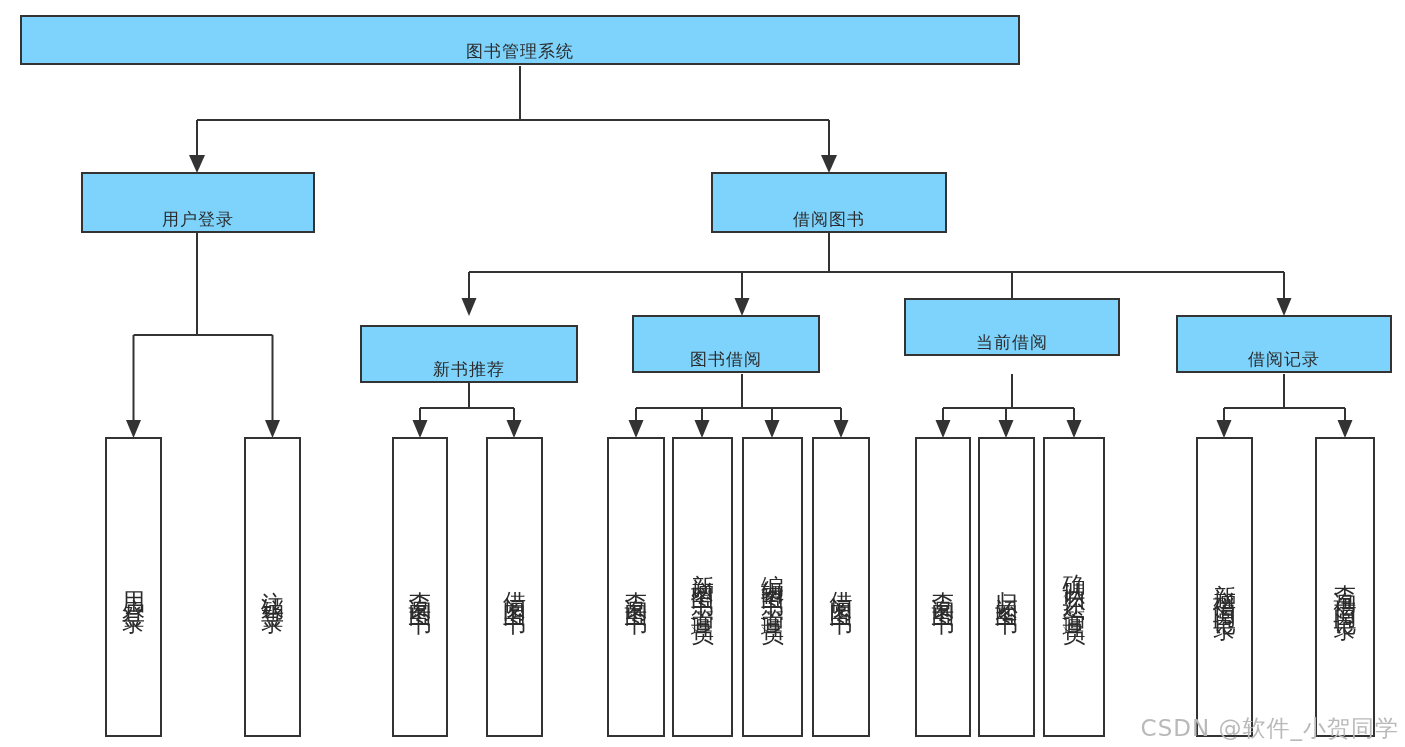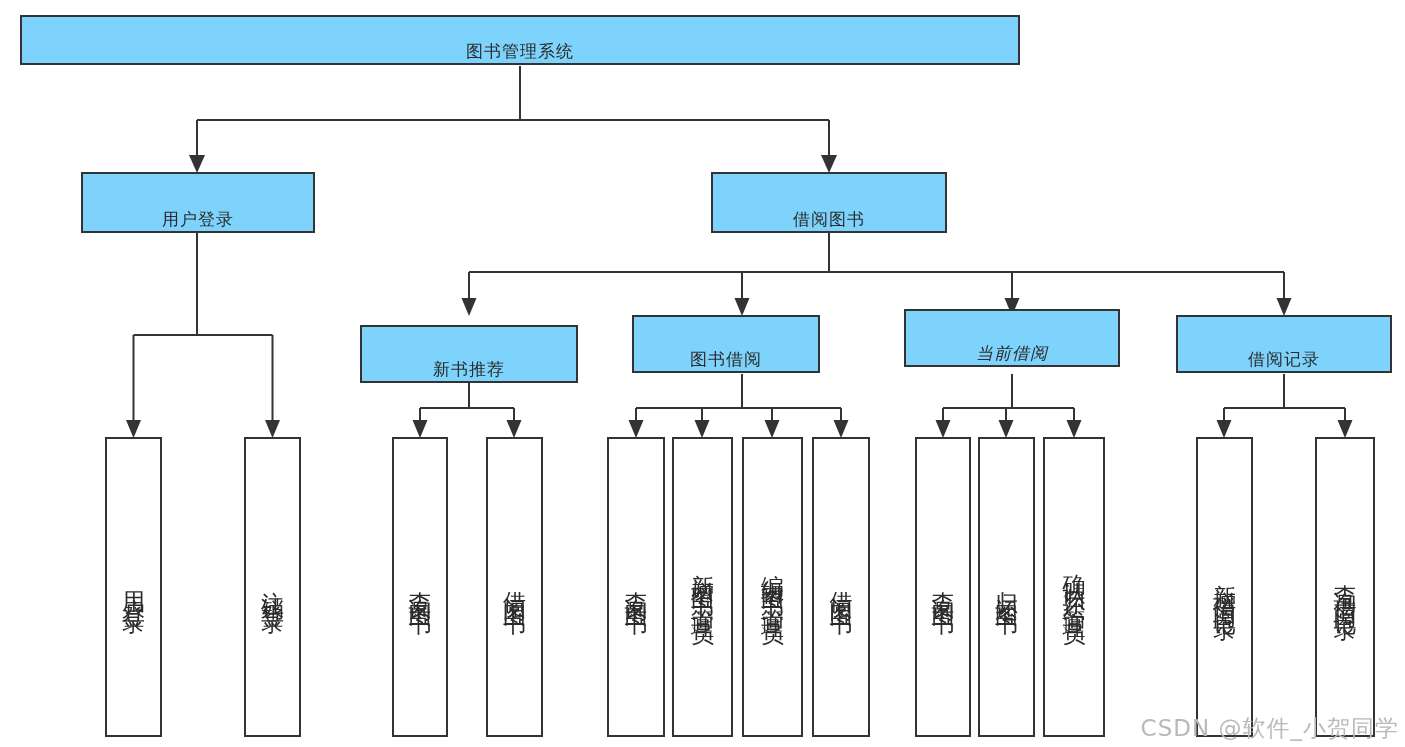--- a/index.html
+++ b/index.html
@@ -21,21 +21,21 @@
   .vtext{
     writing-mode:vertical-rl;text-orientation:mixed;
     font-size:23px;letter-spacing:7px;line-height:1;white-space:nowrap;
   }
   
   .n-root{left:20px;top:15px;width:1000px;height:50px;}
   .n-l2a{left:81px;top:172px;width:234px;height:61px;}
   .n-l2b{left:711px;top:172px;width:236px;height:61px;}
   .n-l3a{left:360px;top:325px;width:218px;height:58px;}
   .n-l3b{left:632px;top:315px;width:188px;height:58px;}
-  .n-l3c{left:904px;top:309px;width:216px;height:58px;font-style:italic;}
+  .n-l3c{left:904px;top:298px;width:216px;height:58px;}
   .n-l3d{left:1176px;top:315px;width:216px;height:58px;}
   .f1{left:105px;width:57px;}
   .f2{left:244px;width:57px;}
   .f3{left:392px;width:56px;}
   .f4{left:486px;width:57px;}
   .f5{left:607px;width:58px;}
   .f6{left:672px;width:61px;}
   .f7{left:742px;width:61px;}
   .f8{left:812px;width:58px;}
   .f9{left:915px;width:56px;}

